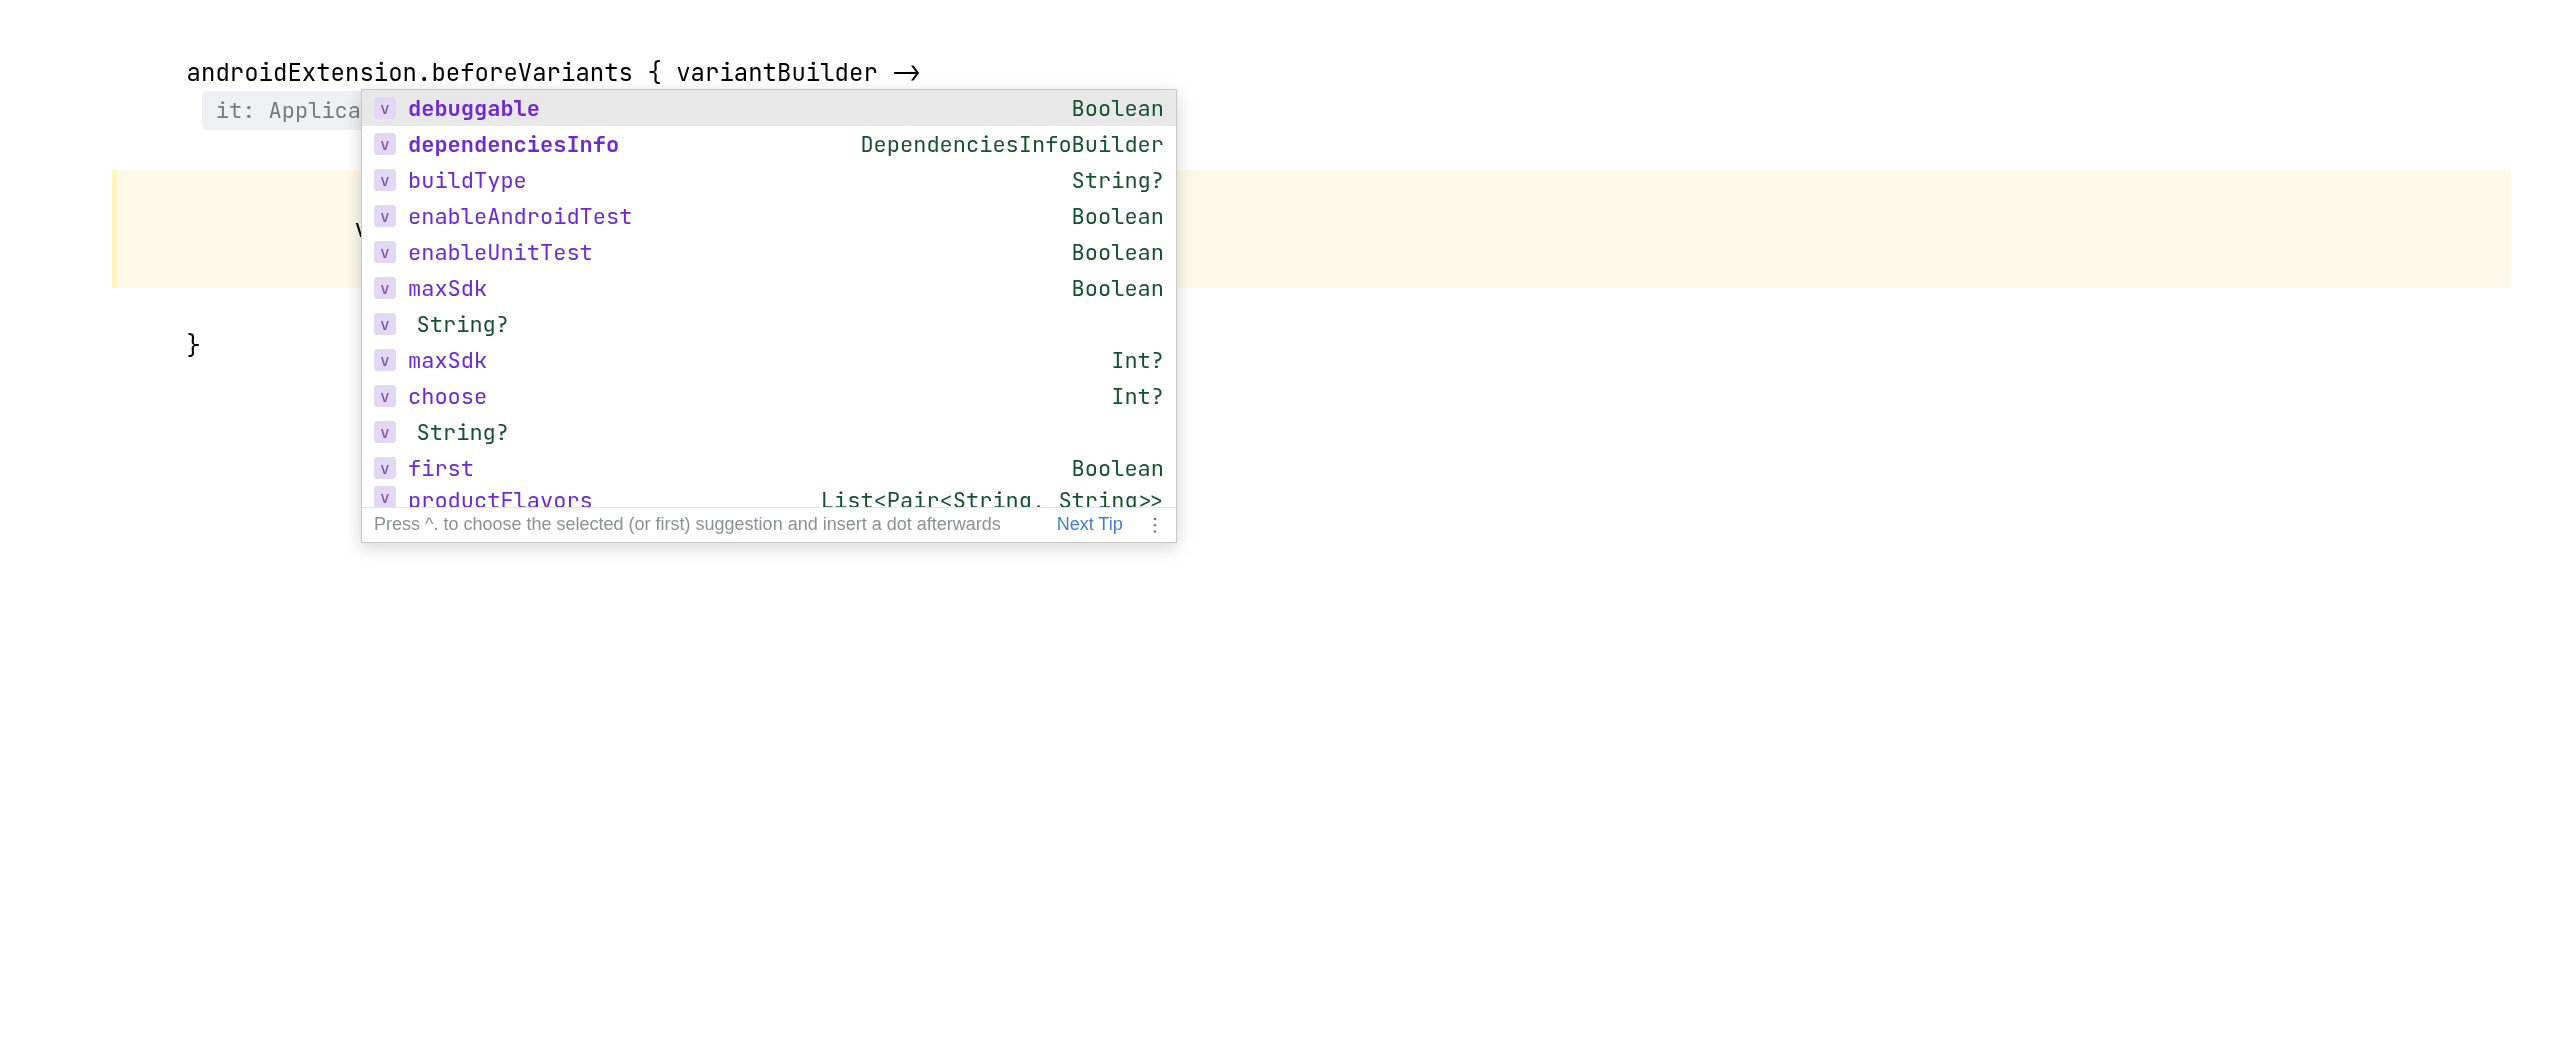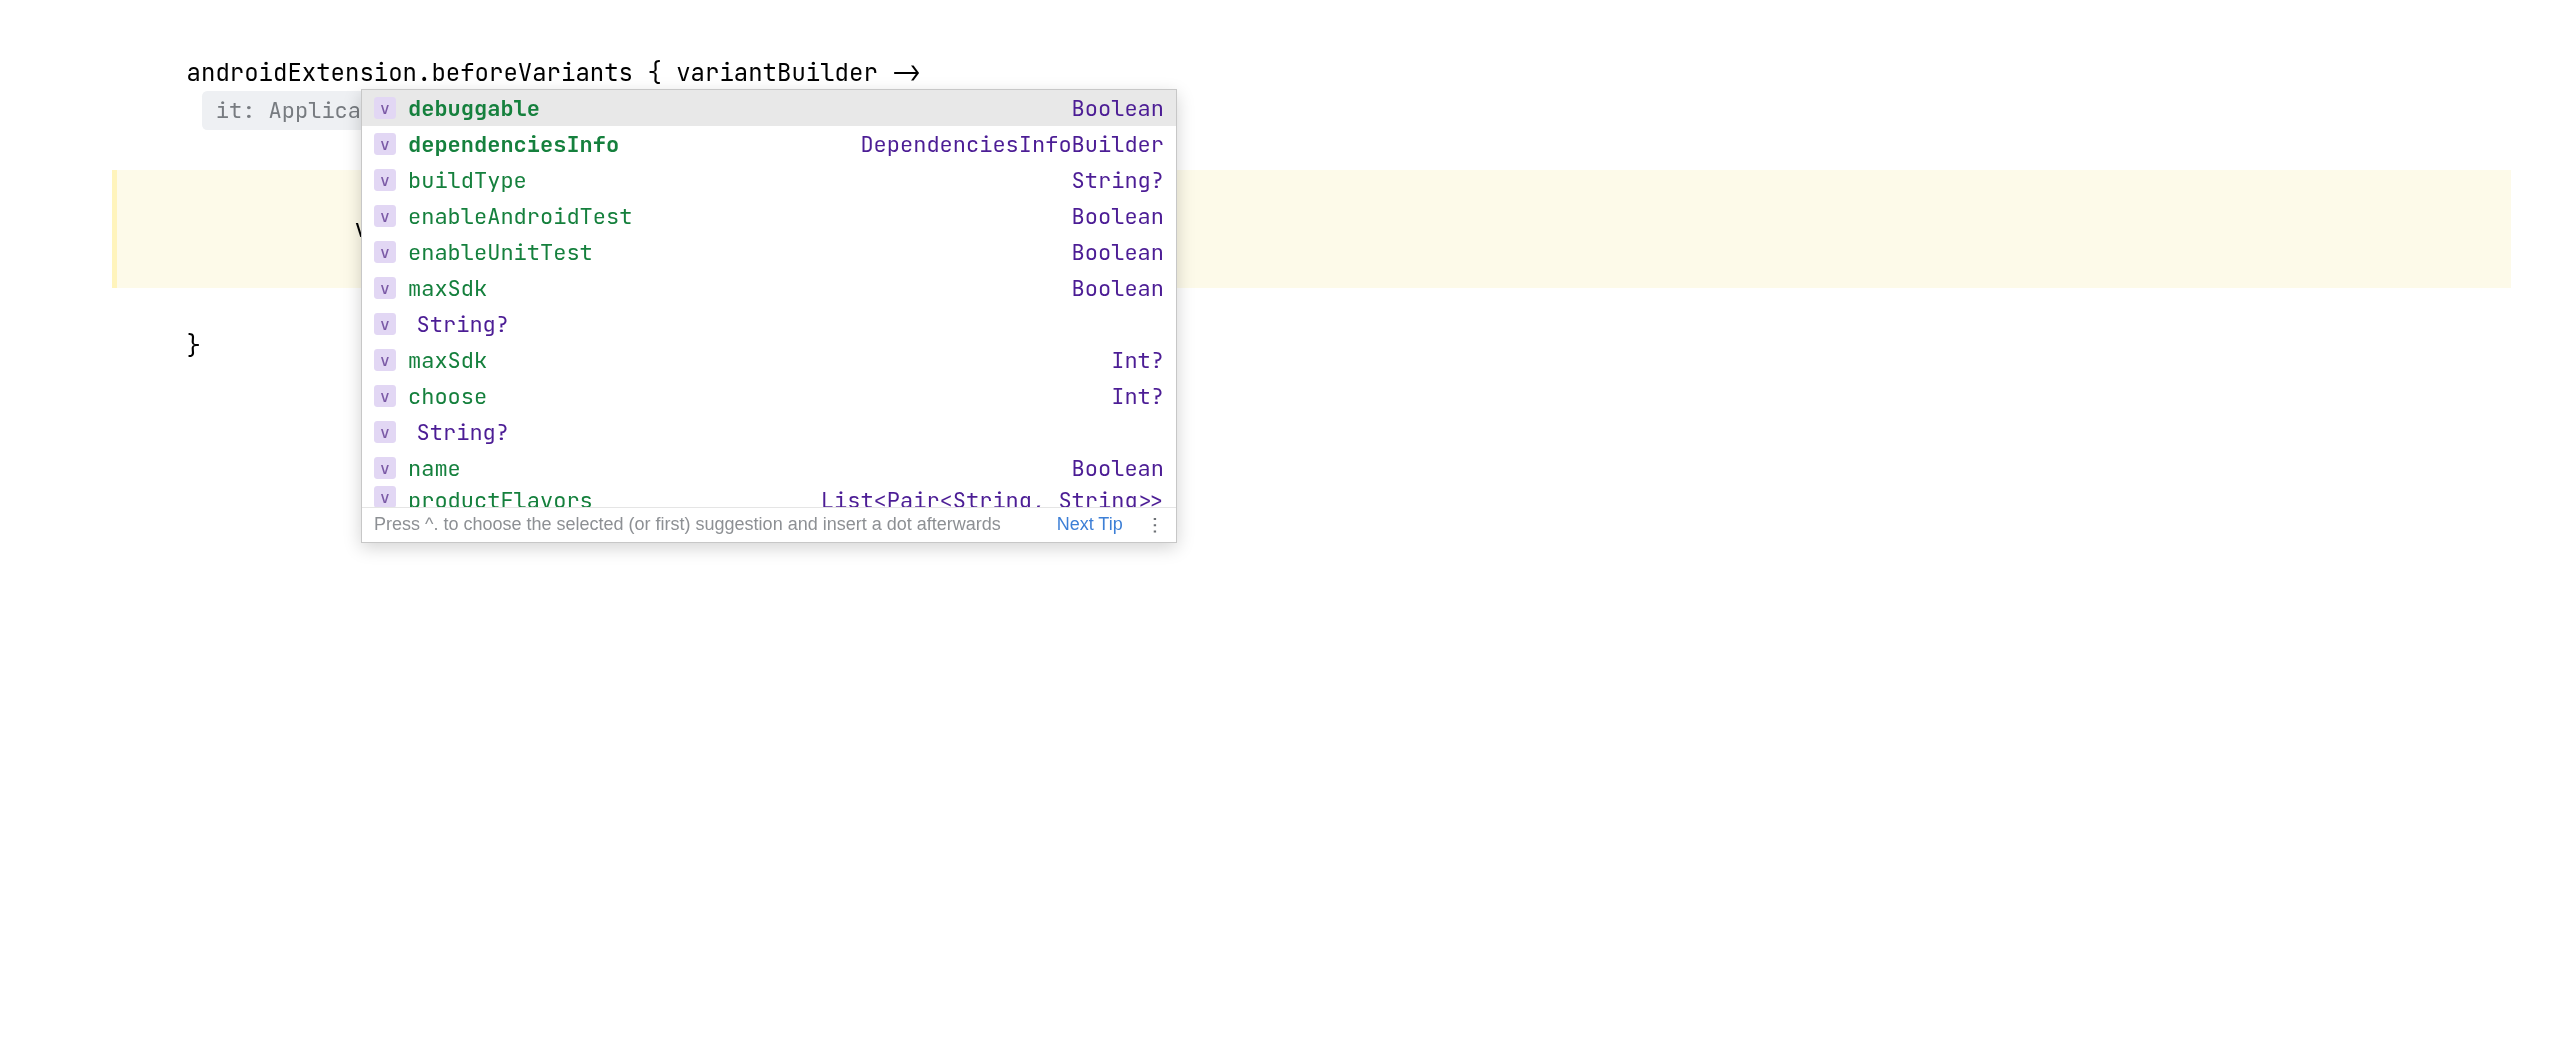--- a/index.html
+++ b/index.html
@@ -78,27 +78,27 @@
       display: flex;
       align-items: center;
       justify-content: center;
       font-size: 15.5px;
       font-weight: 500;
       margin-right: 12px;
       flex-shrink: 0;
     }
     .popup-row .name {
       flex: 1;
-      color: #15803d;
+      color: #6d28d9;
       white-space: nowrap;
       overflow: hidden;
     }
     .popup-row .name.bold { font-weight: 700; }
     .popup-row .type {
-      color: #4c1d95;
+      color: #14532d;
       white-space: nowrap;
       margin-left: 8.6px;
     }
     .popup-row.cutoff {
       height: 20.6px;
       overflow: hidden;
       align-items: flex-start;
       padding-top: 0;
     }
     .popup-footer {
@@ -175,21 +175,21 @@
           <span class="icon">v</span>
           <span class="name">choose</span>
           <span class="type">Int?</span>
         </div>
         <div class="popup-row">
           <span class="icon">v</span>
           <span class="type">String?</span>
         </div>
         <div class="popup-row">
           <span class="icon">v</span>
-          <span class="name">name</span>
+          <span class="name">first</span>
           <span class="type">Boolean</span>
         </div>
         <div class="popup-row cutoff">
           <span class="icon">v</span>
           <span class="name">productFlavors</span>
           <span class="type">List&lt;Pair&lt;String, String&gt;&gt;</span>
         </div>
       </div>
     <div class="popup-footer">
       <span class="hint">Press ^. to choose the selected (or first) suggestion and insert a dot afterwards</span>

